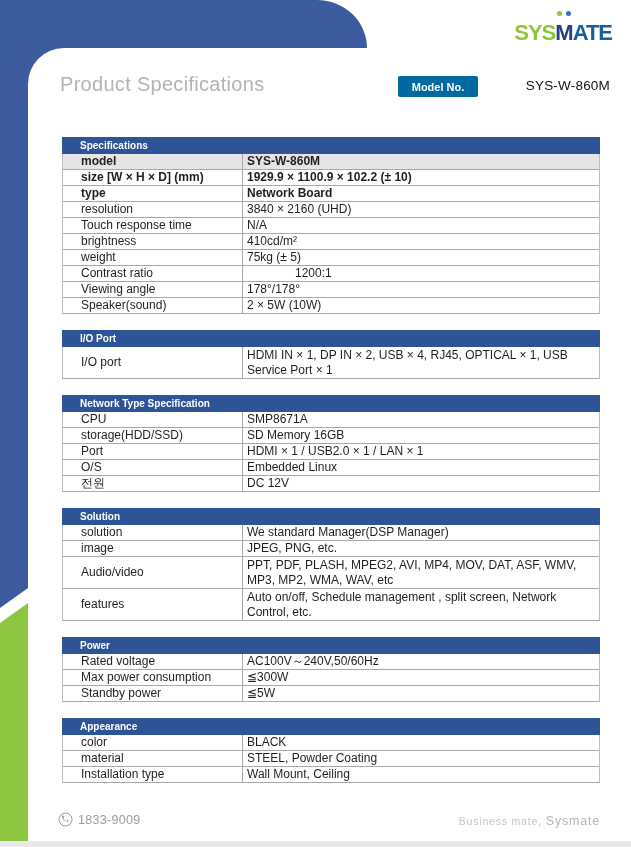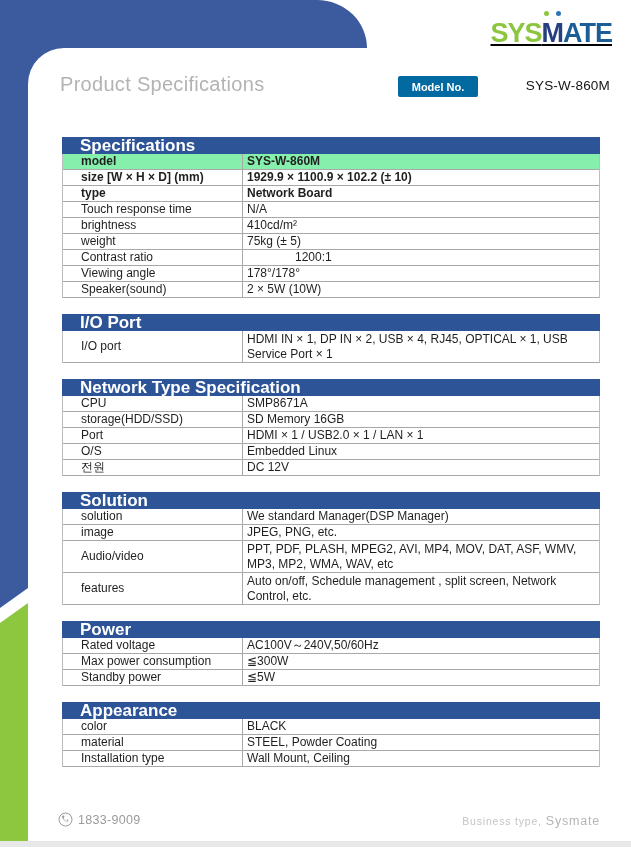--- a/index.html
+++ b/index.html
@@ -37,21 +37,21 @@
   .card {
     position:absolute; left:28px; top:48px; width:603px; height:793px;
     background:#ffffff;
     border-top-left-radius:36px;
   }
 
   
   .logo {
     position:absolute; top:12px; right:19px; height:36px;
     display:flex; align-items:flex-end;
-    font-weight:800; font-size:27px; letter-spacing:-1px; line-height:30px;text-decoration:underline;
+    font-weight:800; font-size:22px; letter-spacing:-1px; line-height:30px;
   }
   .logo .sys { color:#8cc63f; }
   .logo .m   { color:#26407f; position:relative; padding-top:6px; }
   .logo .ate { color:#1b5e97; }
   .logo .dot { position:absolute; width:5px; height:5px; border-radius:50%; top:-1px; }
   .logo .dot-left  { left:2px;  background:#8cc63f; }
   .logo .dot-right { right:2px; background:#2d74b5; }
 
   
   .doc-title {
@@ -68,26 +68,26 @@
     position:absolute; left:470px; top:30px; width:112px;
     text-align:right;
     font-size:13.5px; font-weight:500; color:#141414; letter-spacing:.2px;
   }
 
   
   .tables { position:absolute; left:34px; top:89px; width:538px; }
   .spec-table { margin-bottom:16px; }
   .spec-table-header {
     background:#2d5496; color:#ffffff;
-    font-size:17px; font-weight:700; line-height:17px; height:17px;
+    font-size:10px; font-weight:700; line-height:17px; height:17px;
     padding-left:18px;
   }
   .spec-rows { border-left:1px solid #bdbdbd; border-right:1px solid #bdbdbd; }
   .spec-row { display:flex; border-bottom:1px solid #a8a8a8; background:#ffffff; }
-  .spec-row.hl { background:#86efac; }
+  .spec-row.hl { background:#e5e5e5; }
   .spec-row.bold .cell { font-weight:700; }
   .cell {
     font-size:12px; line-height:15px; color:#1f1f1f;
     display:flex; align-items:center; min-height:15px;
   }
   .cell.label { flex:0 0 180px; padding-left:18px; border-right:1px solid #a8a8a8; }
   .cell.value { flex:1; padding-left:4px; padding-right:4px; }
 
   
   .footer-phone {
@@ -126,20 +126,24 @@
               <div class="cell label">model</div>
               <div class="cell value">SYS-W-860M</div>
             </div>
             <div class="spec-row bold" style="height: 16px;">
               <div class="cell label">size [W × H × D] (mm)</div>
               <div class="cell value">1929.9 × 1100.9 × 102.2 (± 10)</div>
             </div>
             <div class="spec-row bold" style="height: 16px;">
               <div class="cell label">type</div>
               <div class="cell value">Network Board</div>
+            </div>
+            <div class="spec-row" style="height: 16px;">
+              <div class="cell label">resolution</div>
+              <div class="cell value">3840 × 2160 (UHD)</div>
             </div>
             <div class="spec-row" style="height: 16px;">
               <div class="cell label">Touch response time</div>
               <div class="cell value">N/A</div>
             </div>
             <div class="spec-row" style="height: 16px;">
               <div class="cell label">brightness</div>
               <div class="cell value">410cd/m²</div>
             </div>
             <div class="spec-row" style="height: 16px;">
@@ -255,21 +259,21 @@
       <span>
         <svg width="15" height="15" viewBox="0 0 24 24">
           <circle cx="12" cy="12" r="10.4" fill="none" stroke="#9b9b9b" stroke-width="1.6"></circle>
           <path fill="#9b9b9b" d="M15.6 14.5c-.5.5-1.3.7-2 .4a10.6 10.6 0 0 1-4.5-4.5c-.3-.7-.1-1.5.4-2l.6-.6c.3-.3.3-.8 0-1.1L8.8 5.4c-.3-.3-.8-.3-1.1 0l-.8.8c-.6.6-.8 1.6-.4 2.4a13.6 13.6 0 0 0 6.9 6.9c.8.4 1.8.2 2.4-.4l.8-.8c.3-.3.3-.8 0-1.1l-1.3-1.3c-.3-.3-.8-.3-1.1 0l-.6.6z"></path>
         </svg>
       </span>
       <span>1833-9009</span>
     </div>
 
     <div class="footer-tagline">
-      <span>Business type,</span>
+      <span>Business mate,</span>
       <span class="brand">Sysmate</span>
     </div>
 
   </div>
 
   <div class="logo">
     <span class="sys">SYS</span>
     <span class="m">
       <span class="dot dot-left"></span>
       <span class="dot dot-right"></span>

